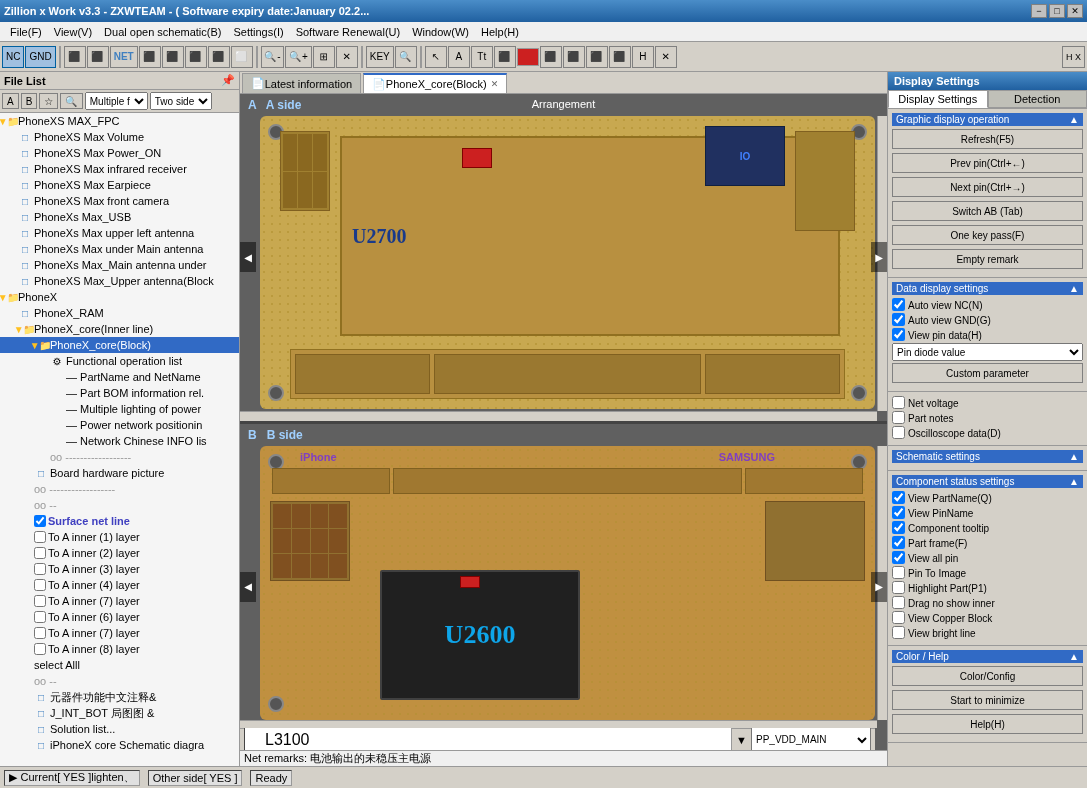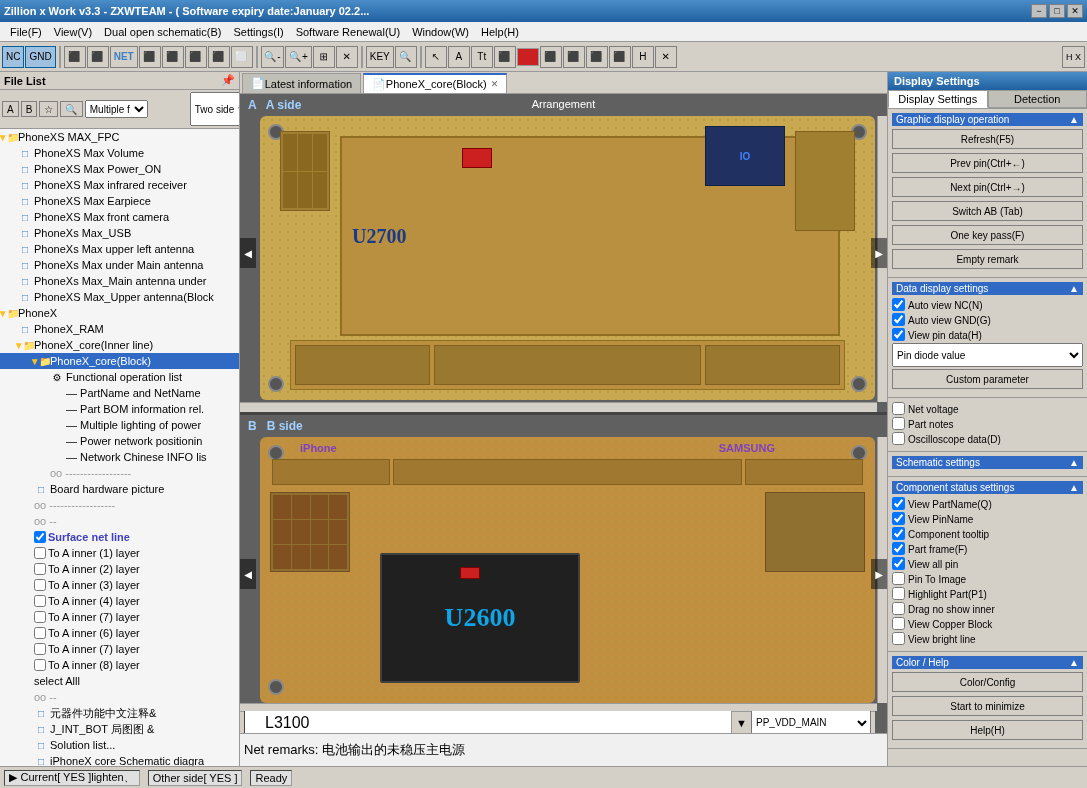--- a/index.html
+++ b/index.html
@@ -370,27 +370,27 @@
     .pcb-corner-mount {
       position: absolute;
       width: 16px;
       height: 16px;
       border-radius: 50%;
       background: #555;
       border: 2px solid #888;
     }
 
     .net-remarks {
-      height: 33px;
+      height: 16px;
       background: #f0f0f0;
       border-top: 1px solid #999;
       display: flex;
       align-items: center;
       padding: 0 4px;
-      font-size: 13px;
+      font-size: 11px;
     }
   </style>
 </head>
 <body>
 
 <div class="title-bar">
   <span>Zillion x Work v3.3 - ZXWTEAM - ( Software expiry date:January 02.2...</span>
   <div class="title-bar-buttons">
     <button class="title-btn">−</button>
     <button class="title-btn">□</button>
@@ -453,21 +453,21 @@
     </div>
     <div class="file-list-toolbar">
       <button class="small-btn">A</button>
       <button class="small-btn">B</button>
       <button class="small-btn">☆</button>
       <button class="small-btn">🔍</button>
       <select style="height:18px;font-size:10px;">
         <option>Multiple f</option>
         <option>Single</option>
       </select>
-      <select style="height:34px;font-size:10px;margin-left:40px;">
+      <select style="height:18px;font-size:10px;">
         <option>Two side</option>
         <option>A side</option>
         <option>B side</option>
       </select>
     </div>
     <div class="file-list-content">
 
       <div class="tree-item">
         <span class="tree-icon folder-icon">▼📁</span>
         <span>PhoneXS MAX_FPC</span>
@@ -866,21 +866,21 @@
         </div>
         <div class="checkbox-row">
           <input type="checkbox" checked="" style="">
           <label>Auto view GND(G)</label>
         </div>
         <div class="checkbox-row">
           <input type="checkbox" checked="" style="">
           <label>View pin data(H)</label>
         </div>
         <div class="select-row">
-          <select style="width:100%;font-size:10px;height:24px;">
+          <select style="width:100%;font-size:10px;height:18px;">
             <option>Pin diode value</option>
           </select>
         </div>
         <button class="right-btn">Custom parameter</button>
       </div>
 
       <div class="right-section">
         <div class="checkbox-row">
           <input type="checkbox" style="">
           <label>Net voltage</label>

